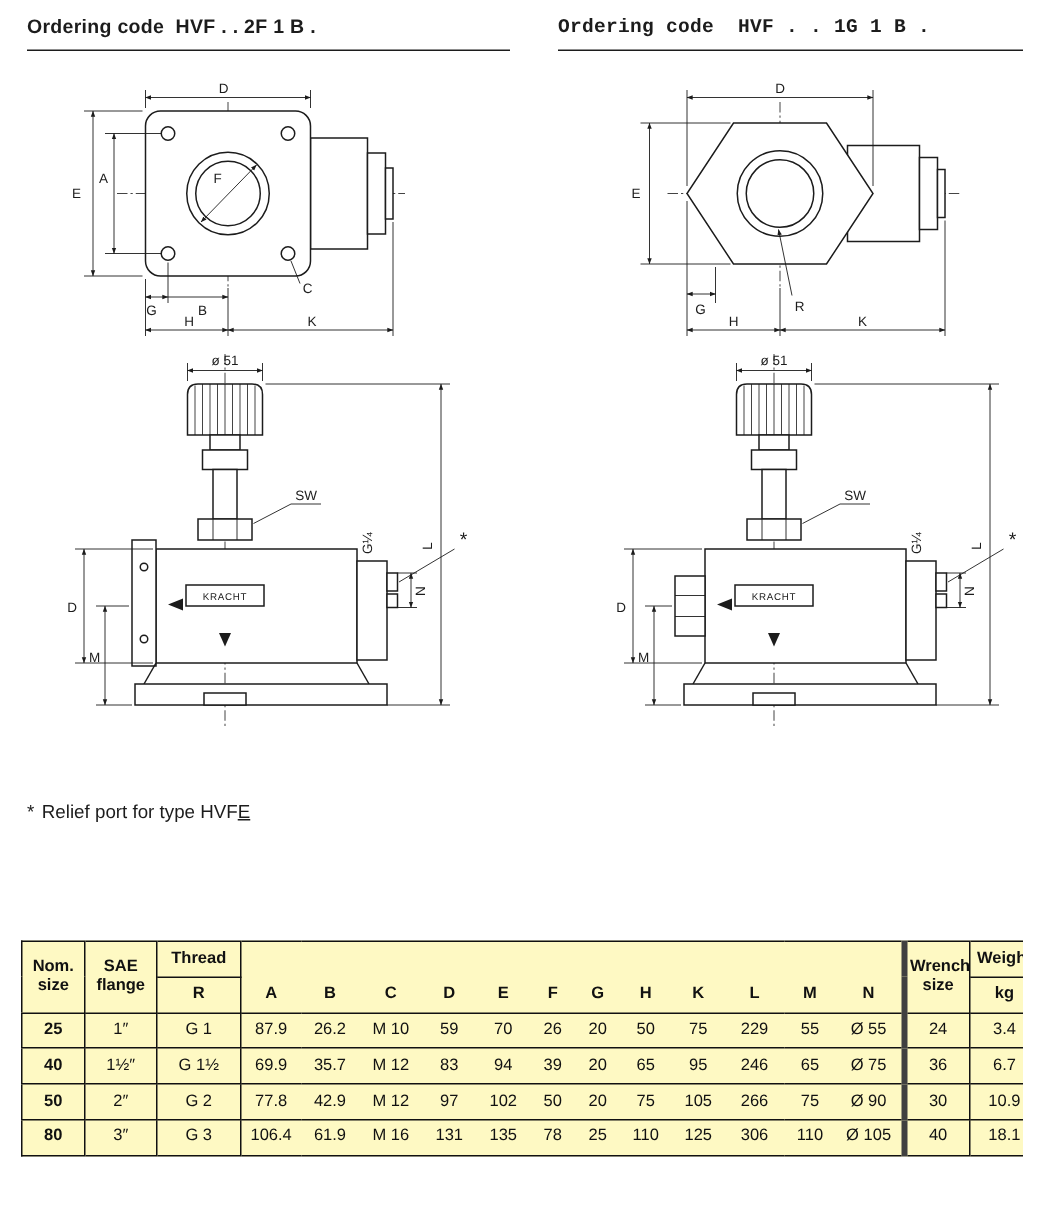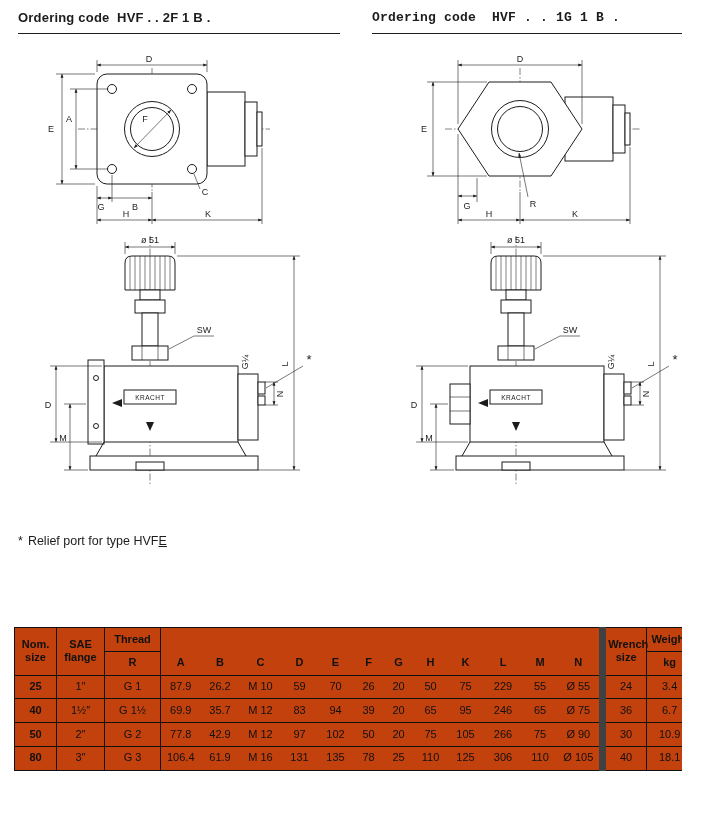--- a/index.html
+++ b/index.html
@@ -13,27 +13,27 @@
   #oc-right { left:372px; width:318px;font-family:Liberation Mono, monospace; }
 
   .drawing { position:absolute; }
   svg text { font-family:"Liberation Sans", sans-serif; fill:#1c1c1c; }
 
   .note { position:absolute; left:18px; top:534px; font-size:12.5px;text-align:center; }
   .note .star { margin-right:5px; }
   .note .u { text-decoration:underline; }
 
   table.tbl { position:absolute; left:14px; top:627px; width:679px; border-collapse:collapse;
-              table-layout:fixed; font-size:11px; color:#111; border:1.8px solid #111; background:#c2410c; }
+              table-layout:fixed; font-size:11px; color:#111; border:1.8px solid #111; background:#fef9c3; }
   .tbl th, .tbl td { padding:4.5px 2px; text-align:center; vertical-align:middle; line-height:1.25; }
   .tbl thead th { font-weight:bold; }
   .tbl td { font-weight:normal; }
   .pre { white-space:pre-line; }
   .rb { border-right:1px solid #111; }
-  .lb { border-left:7px solid #404040; }
+  .lb { border-left:4px solid #404040; }
   .bb { border-bottom:1px solid #111; }
   .hsep { border-bottom:1.4px solid #111; }
   .tbl tbody td { border-bottom:1px solid #111; }
   .tbl tbody tr:last-child td { border-bottom:none; }
   .tbl tbody td.nom { font-weight:bold; }
 </style>
 </head>
 <body>
 
 <div class="page">

